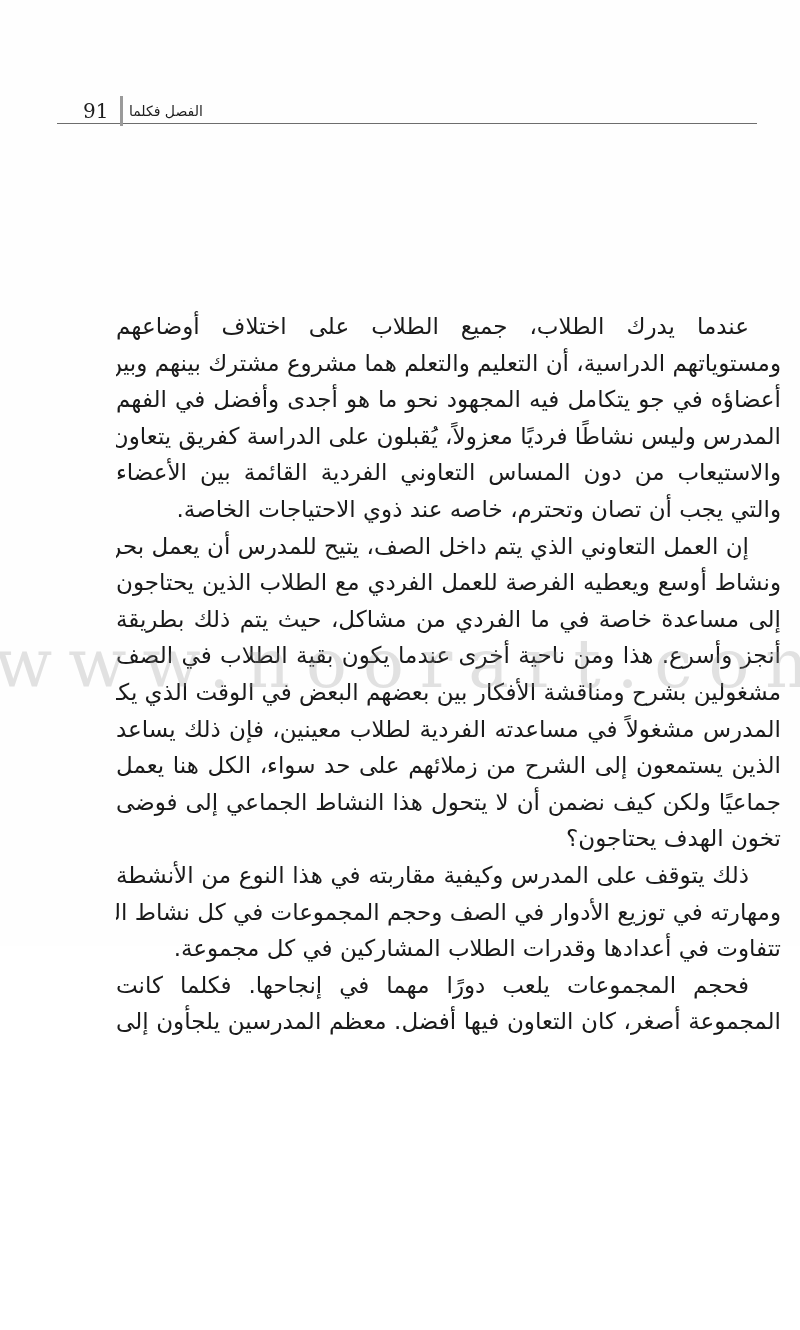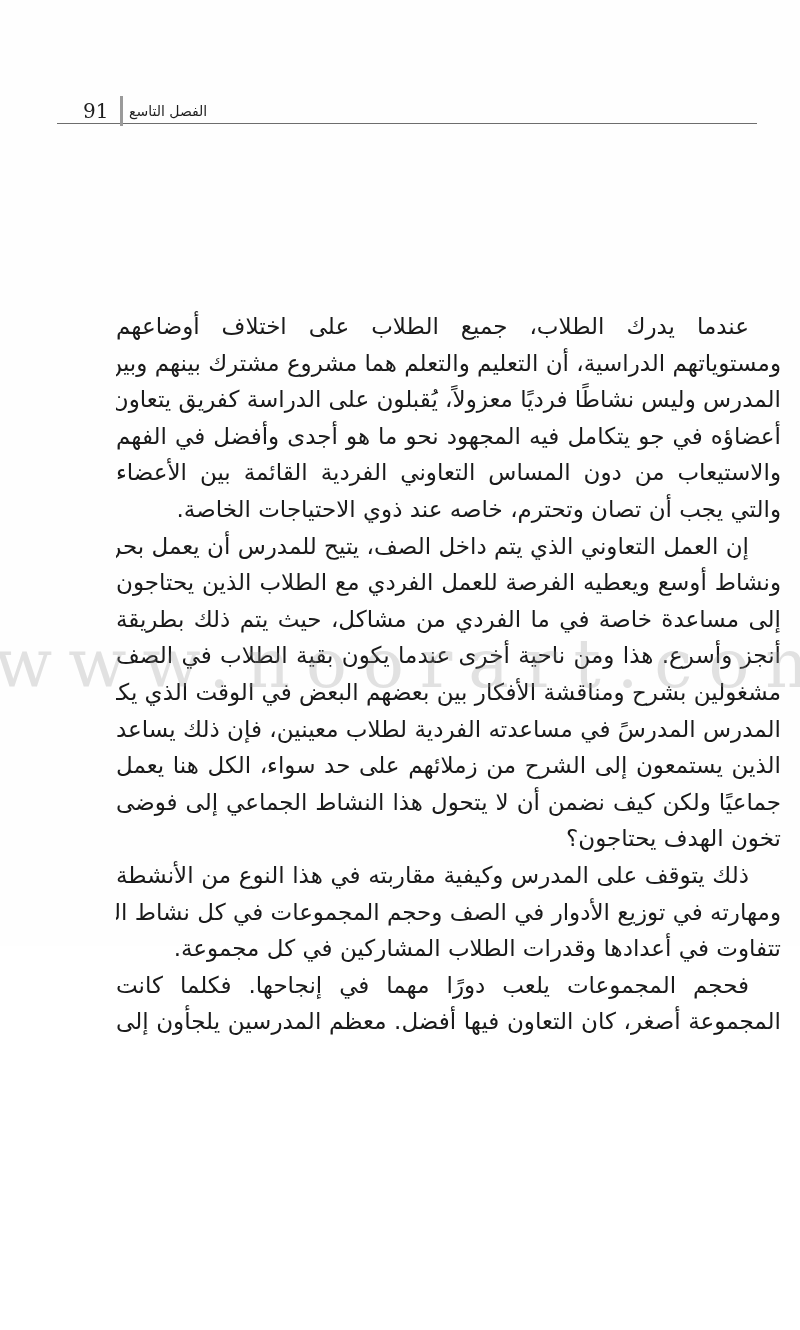--- a/index.html
+++ b/index.html
@@ -110,41 +110,41 @@
   </style>
 </head>
 <body>
 
 <div class="page">
 
   <div class="running-header">
     <div class="header-rule"></div>
     <div class="header-bar"></div>
     <span class="page-number">91</span>
-    <span class="chapter-title">الفصل التاسع</span>
+    <span class="chapter-title">الفصل فكلما</span>
   </div>
 
   <div class="body-text">
 
     <div>
       <span class="line first">عندما يدرك الطلاب، جميع الطلاب على اختلاف أوضاعهم</span>
       <span class="line">ومستوياتهم الدراسية، أن التعليم والتعلم هما مشروع مشترك بينهم وبين</span>
+      <span class="line">أعضاؤه في جو يتكامل فيه المجهود نحو ما هو أجدى وأفضل في الفهم</span>
       <span class="line">المدرس وليس نشاطًا فرديًا معزولاً، يُقبلون على الدراسة كفريق يتعاون</span>
-      <span class="line">أعضاؤه في جو يتكامل فيه المجهود نحو ما هو أجدى وأفضل في الفهم</span>
       <span class="line">والاستيعاب من دون المساس التعاوني الفردية القائمة بين الأعضاء</span>
       <span class="line last">والتي يجب أن تصان وتحترم، خاصه عند ذوي الاحتياجات الخاصة.</span>
     </div>
 
     <div>
       <span class="line first">إن العمل التعاوني الذي يتم داخل الصف، يتيح للمدرس أن يعمل بحرية</span>
       <span class="line">ونشاط أوسع ويعطيه الفرصة للعمل الفردي مع الطلاب الذين يحتاجون</span>
       <span class="line">إلى مساعدة خاصة في ما الفردي من مشاكل، حيث يتم ذلك بطريقة</span>
       <span class="line">أنجز وأسرع. هذا ومن ناحية أخرى عندما يكون بقية الطلاب في الصف</span>
       <span class="line">مشغولين بشرح ومناقشة الأفكار بين بعضهم البعض في الوقت الذي يكون</span>
-      <span class="line">المدرس المدرسً في مساعدته الفردية لطلاب معينين، فإن ذلك يساعد</span>
+      <span class="line">المدرس مشغولاً في مساعدته الفردية لطلاب معينين، فإن ذلك يساعد</span>
       <span class="line">الذين يستمعون إلى الشرح من زملائهم على حد سواء، الكل هنا يعمل</span>
       <span class="line">جماعيًا ولكن كيف نضمن أن لا يتحول هذا النشاط الجماعي إلى فوضى</span>
       <span class="line last">تخون الهدف يحتاجون؟</span>
     </div>
 
     <div>
       <span class="line first">ذلك يتوقف على المدرس وكيفية مقاربته في هذا النوع من الأنشطة</span>
       <span class="line">ومهارته في توزيع الأدوار في الصف وحجم المجموعات في كل نشاط التي</span>
       <span class="line last">تتفاوت في أعدادها وقدرات الطلاب المشاركين في كل مجموعة.</span>
     </div>

